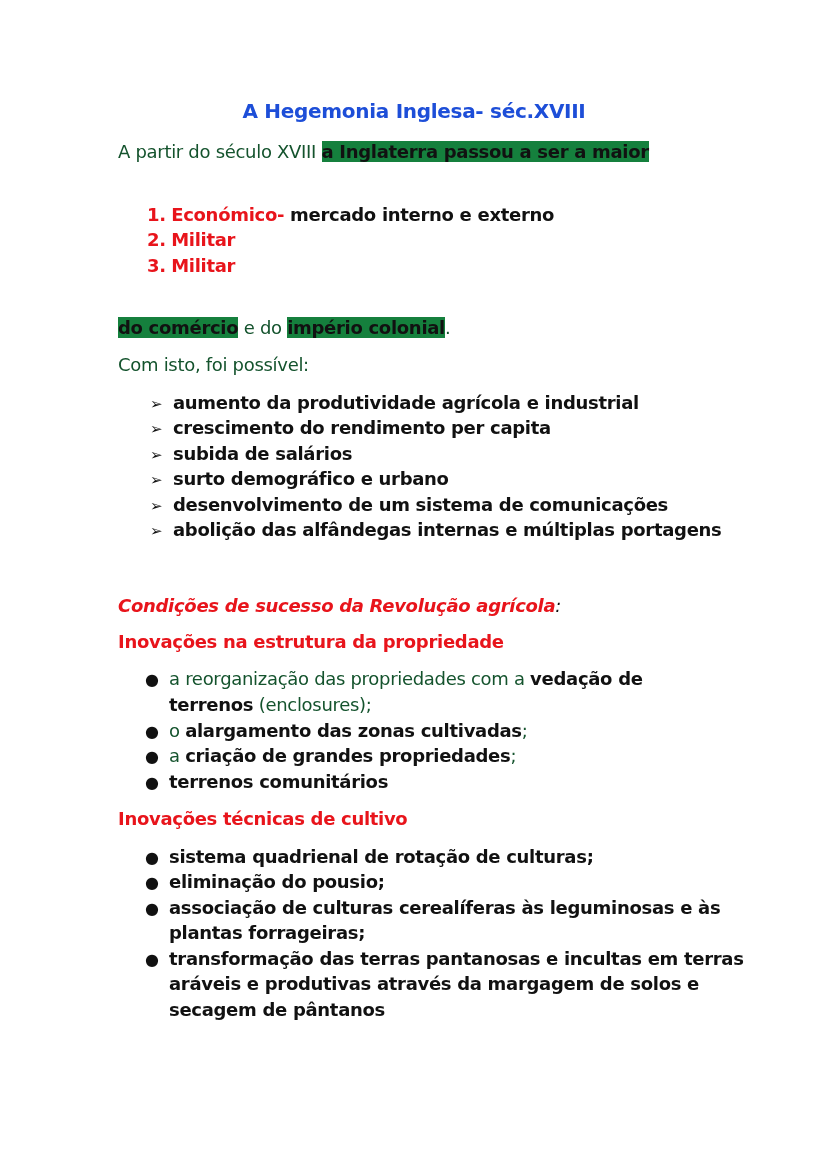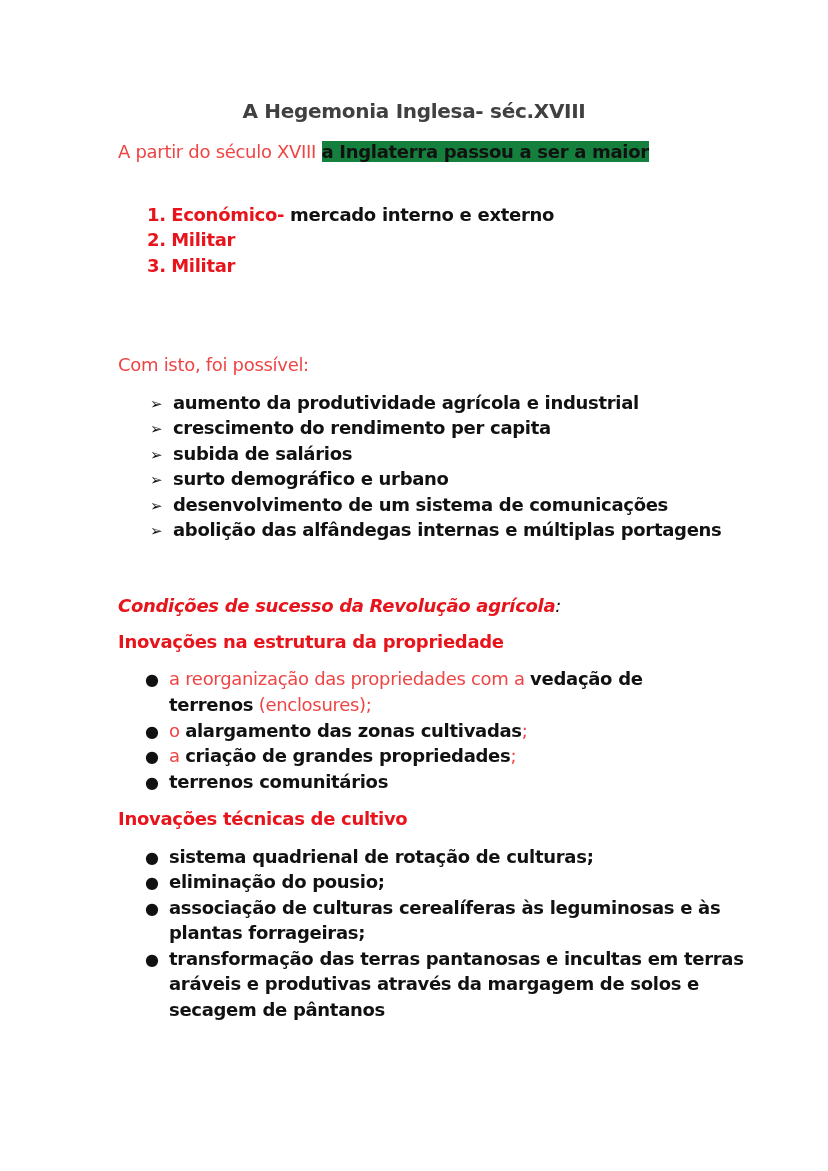--- a/index.html
+++ b/index.html
@@ -1,24 +1,24 @@
 <!DOCTYPE html>
 <html><head>
   <meta charset="utf-8">
   <style>
     html, body { margin: 0; padding: 0; background: #ffffff; }
     body { width: 828px; height: 1171px; position: relative; overflow: hidden;
       font-family: "DejaVu Sans", "Liberation Sans", sans-serif; color: #111111; }
     .page { position: absolute; left: 0; top: 0; width: 828px; height: 1171px; }
     .line { position: absolute; white-space: nowrap; font-size: 18px; letter-spacing: -0.3px; }
-    .title { font-weight: bold; color: #404040; font-size: 20px; left: 0; width: 828px; text-align: center; }
+    .title { font-weight: bold; color: #1d4ed8; font-size: 20px; left: 0; width: 828px; text-align: center; }
     .red { color: #e8141b; font-weight: bold; }
     .b { font-weight: bold; }
     .hl { background: #15803d; }
-    .thin { font-weight: normal; color: #ef4444; }
+    .thin { font-weight: normal; color: #14532d; }
     .arrow { position: absolute; font-size: 15px; }
     .bullet { position: absolute; font-size: 16px; }
   </style>
 </head>
 <body>
 
 <div class="page">
 
   <div class="line title" style="top:99px;">A Hegemonia Inglesa- séc.XVIII</div>
 
@@ -34,20 +34,23 @@
     <div class="line" style="left:147px; top:229px;">
       <span class="red">2.</span>
       <span class="red">Militar</span>
     </div>
     <div class="line" style="left:147px; top:255px;">
       <span class="red">3.</span>
       <span class="red">Militar</span>
     </div>
   </div>
 
+  <div class="line" style="left:118px; top:317px;">
+    <span class="b hl">do comércio</span><span class="thin"> e do </span><span class="b hl">império colonial</span><span class="thin">.</span>
+  </div>
 
   <div class="line thin" style="left:118px; top:354px;">Com isto, foi possível:</div>
 
   <div>
     <span class="arrow" style="left:150px; top:395px;">➢</span>
     <div class="line b" style="left:173px; top:392px;">aumento da produtividade agrícola e industrial</div>
     <span class="arrow" style="left:150px; top:420px;">➢</span>
     <div class="line b" style="left:173px; top:417px;">crescimento do rendimento per capita</div>
     <span class="arrow" style="left:150px; top:446px;">➢</span>
     <div class="line b" style="left:173px; top:443px;">subida de salários</div>

